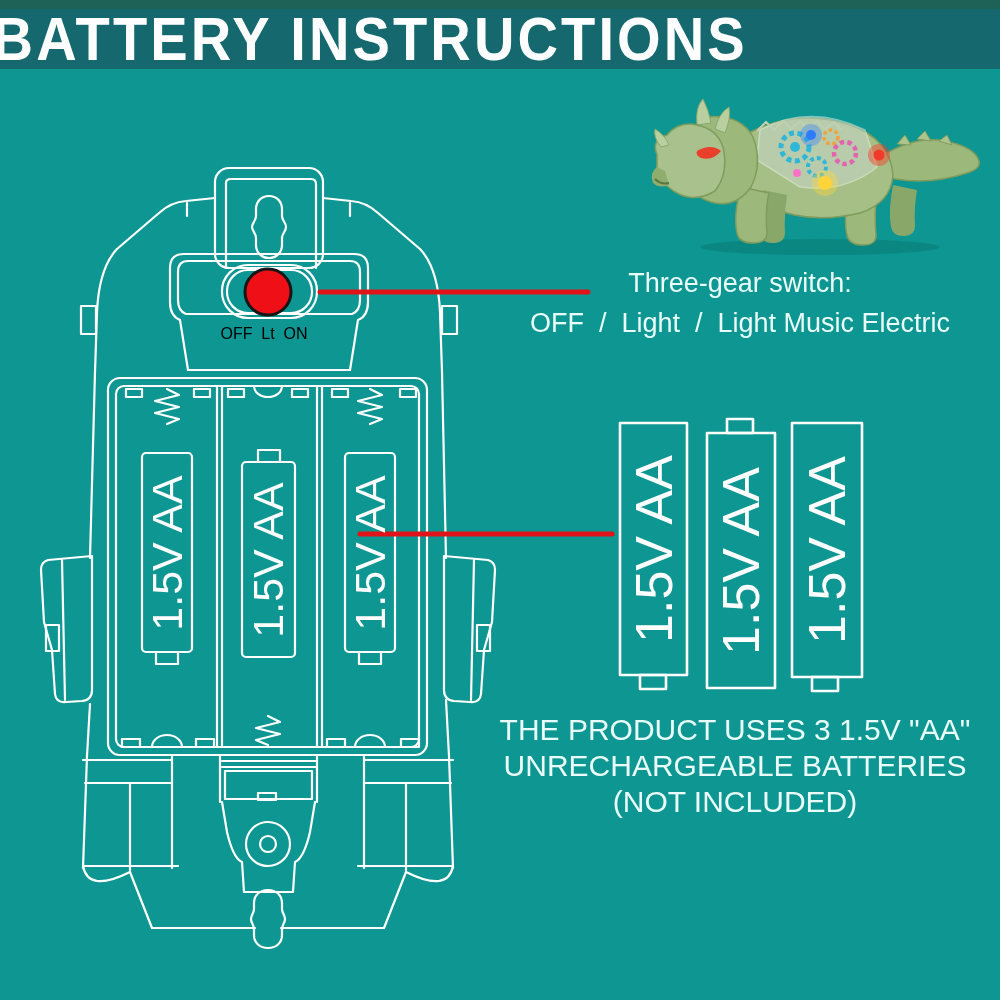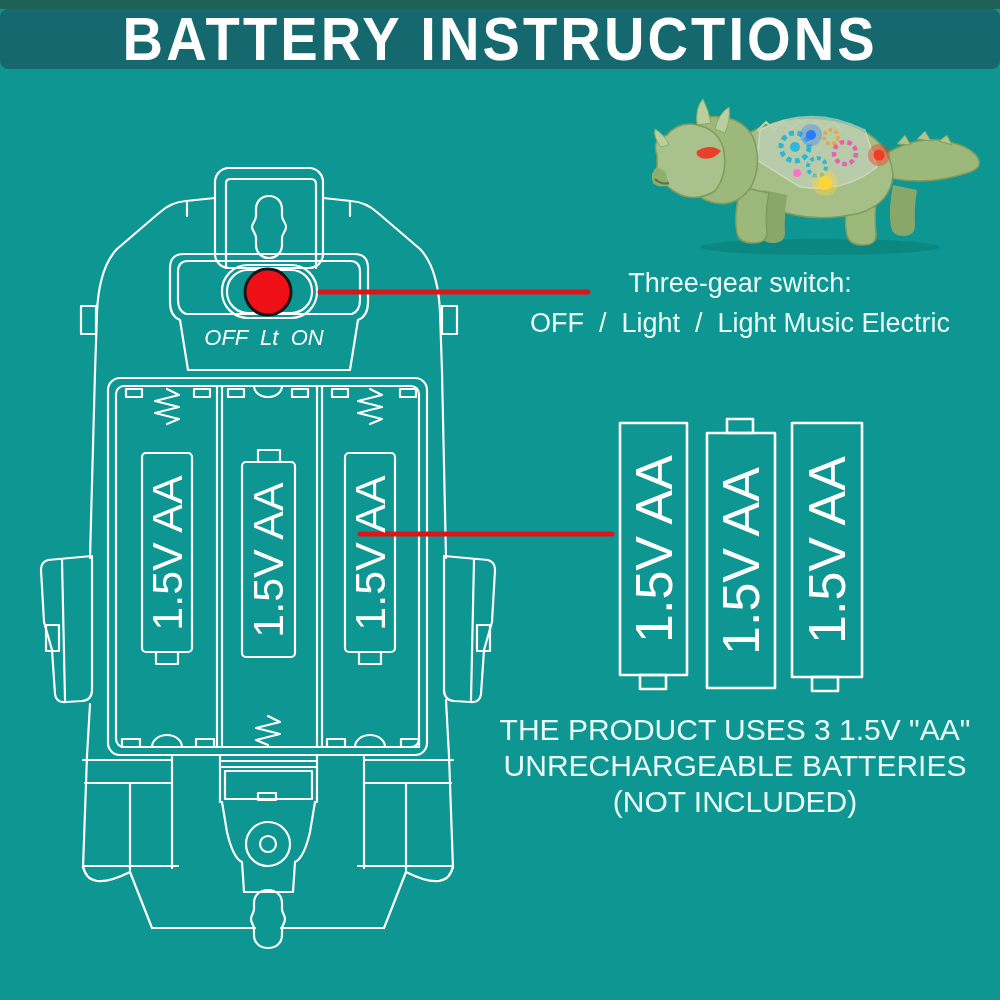--- a/index.html
+++ b/index.html
@@ -1,31 +1,31 @@
 <!DOCTYPE html>
 <html><head>
 <meta charset="utf-8">
 <style>
   html,body{margin:0;padding:0;background:#0d9692;}
   .canvas{position:relative;width:1000px;height:1000px;background:#0d9692;overflow:hidden;
           font-family:"Liberation Sans",sans-serif;}
   
   .top-strip{position:absolute;left:0;top:0;width:1000px;height:9px;background:#1e6156;}
   .banner{position:absolute;left:0;top:9px;width:1000px;height:60px;background:#15696e;
-          display:flex;align-items:center;justify-content:center;border-radius:8px;}
+          display:flex;align-items:center;}
   .banner-title{color:#ffffff;font-weight:bold;font-size:55px;letter-spacing:3px;
                 transform:scaleY(1.12) scaleX(1.02);white-space:nowrap;}
   
   .txt{position:absolute;color:#eafcf9;}
   .pre{white-space:pre;}
   .center{text-align:center;}
   .switch-note{left:470px;top:268px;width:540px;}
   .switch-note .l1{font-size:27px;}
   .switch-note .l2{font-size:27px;margin-top:9px;}
-  .off-lt-on{left:174px;top:325px;width:180px;font-size:22px;color:#ffffff;font-style:italic;}
+  .off-lt-on{left:174px;top:325px;width:180px;font-size:16px;color:#000000;}
   .battery-note{left:460px;top:712px;width:550px;font-size:30px;line-height:36px;}
   
   .bat-label{position:absolute;color:#ffffff;white-space:nowrap;line-height:1;
              transform:translate(-50%,-50%) rotate(-90deg);}
   .bat-label.inbay{font-size:43px;}
   .bat-label.loose{font-size:52px;}
   svg{position:absolute;}
 </style>
 </head>
 <body>

